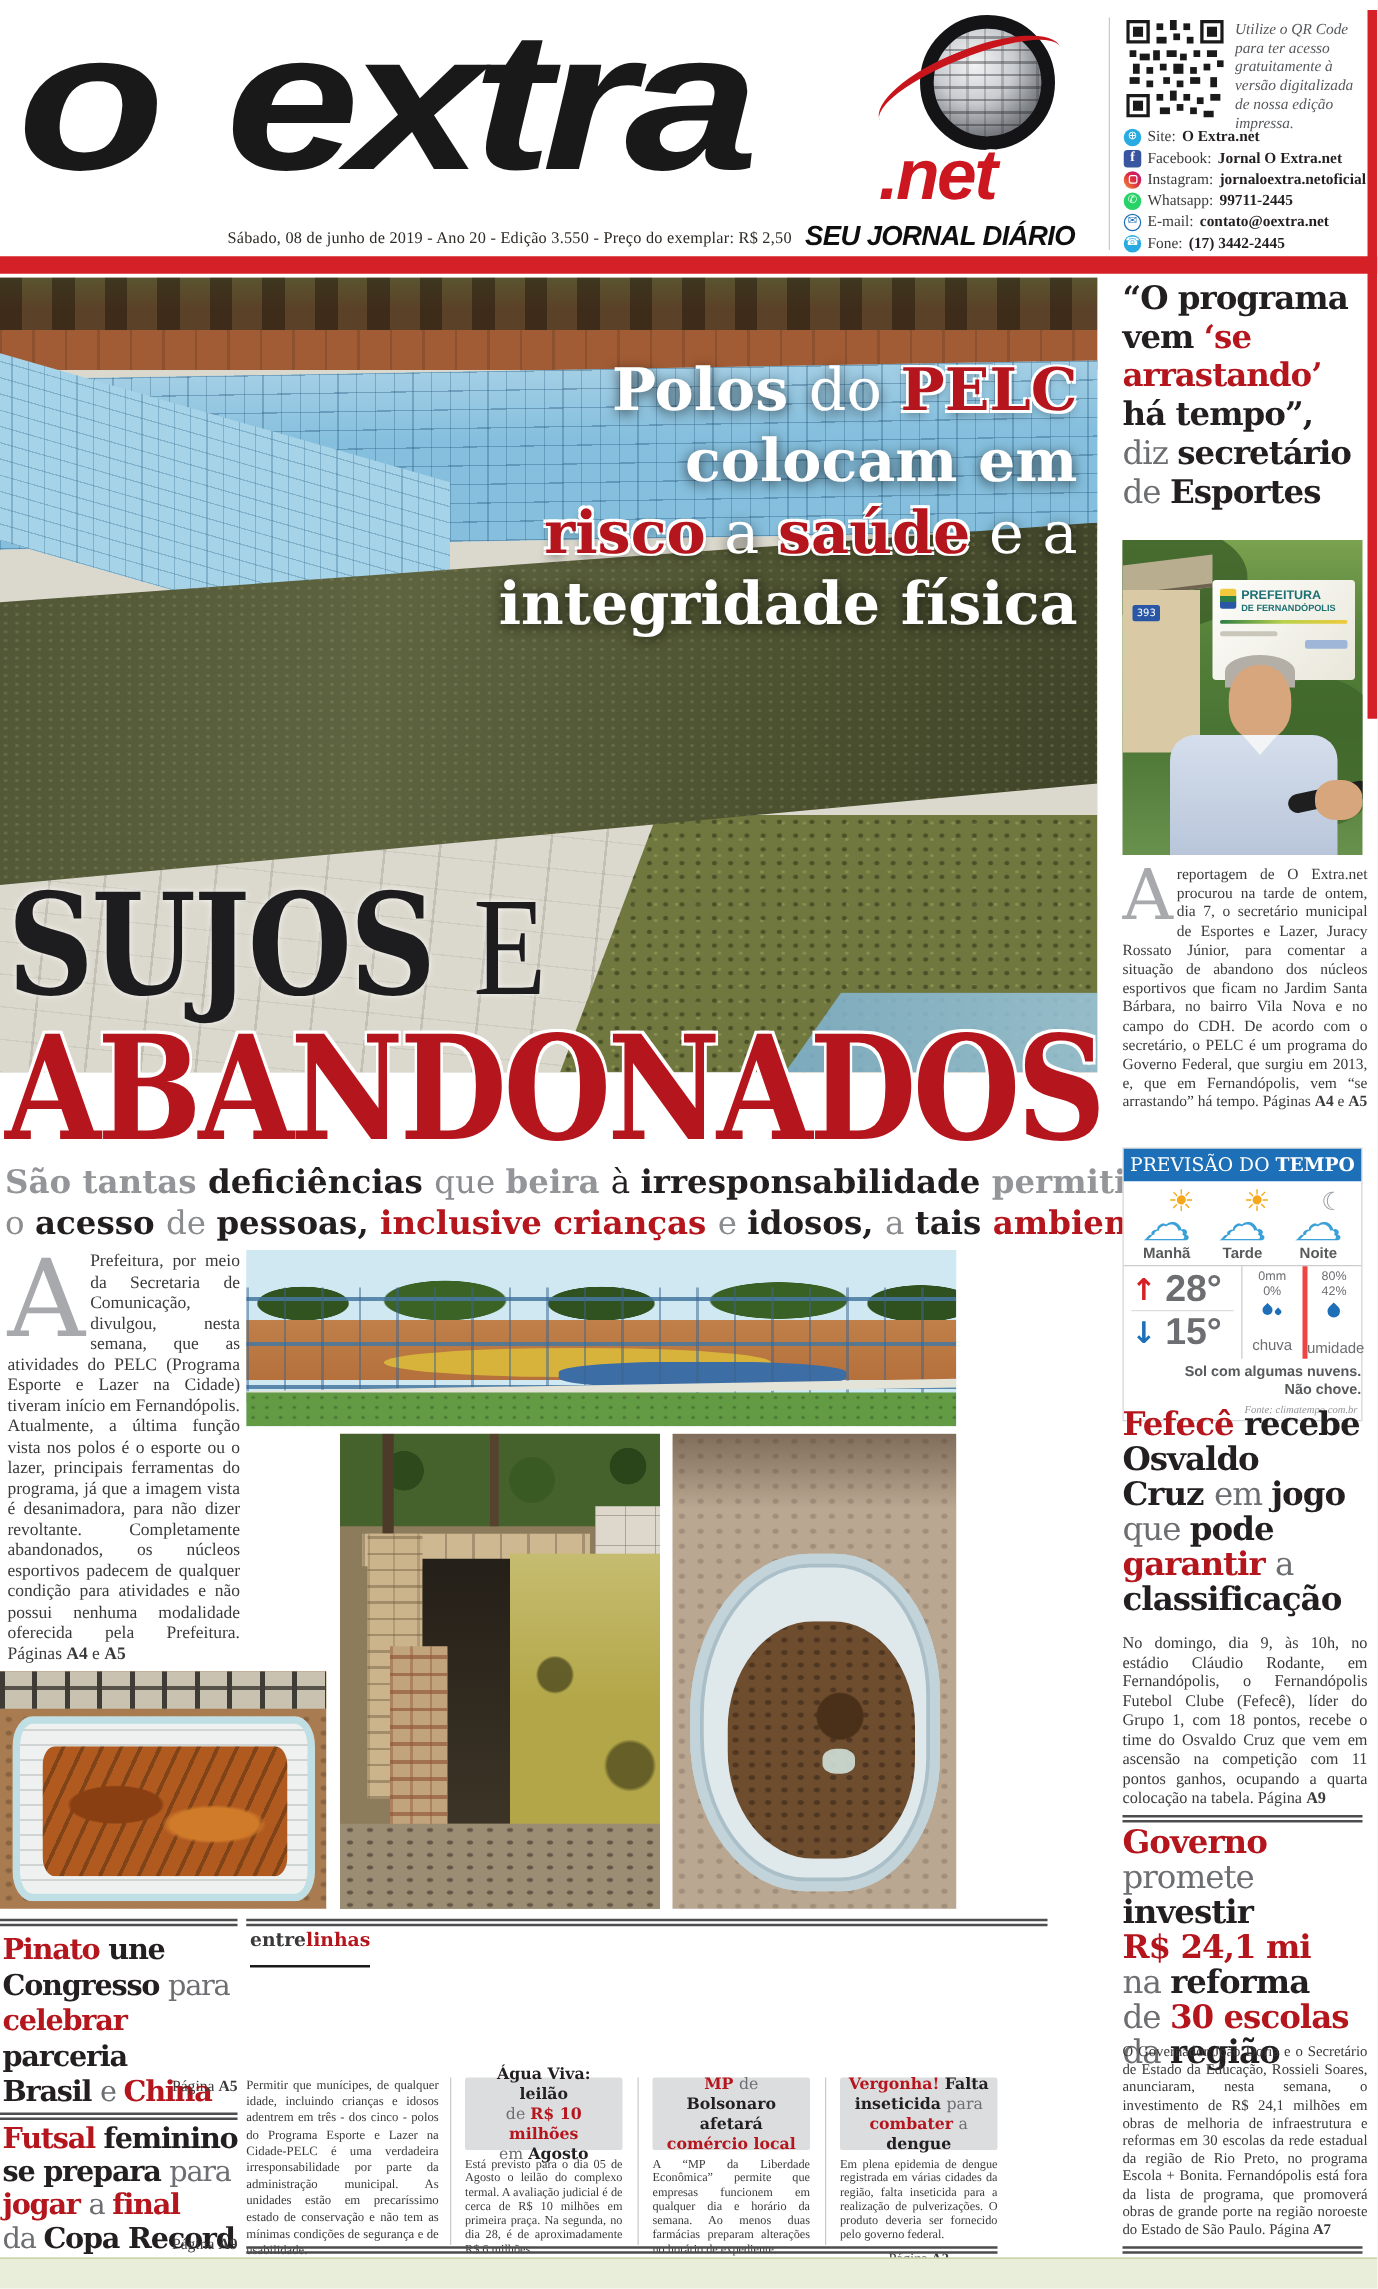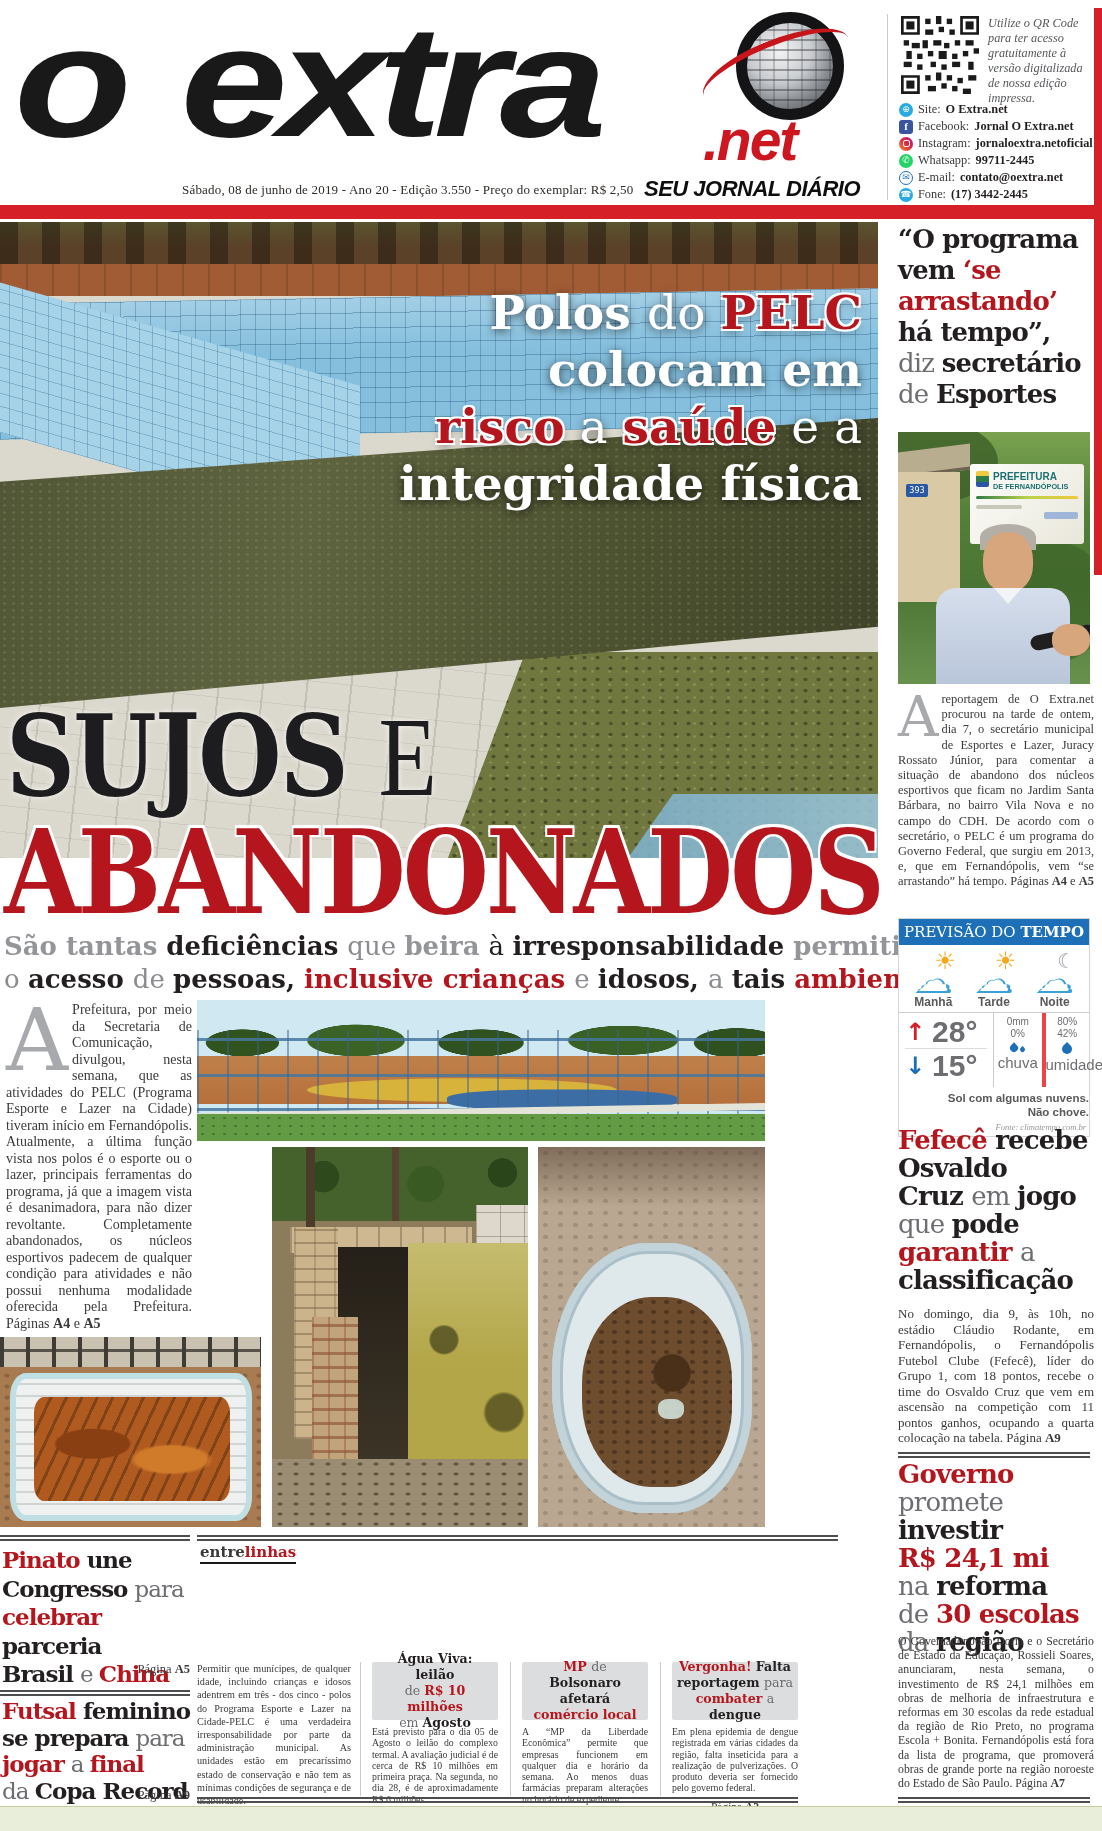--- a/index.html
+++ b/index.html
@@ -122,21 +122,21 @@
   
   .kicker-head{font-family:"DejaVu Serif",serif;letter-spacing:-1px;}
   #pinato-head{left:2px;top:1546px;width:192px;font-size:23px;line-height:27.5px;}
   #pinato-page{left:2px;top:1662px;width:188px;text-align:right;font-size:12.5px;color:#3b393a;}
   #sep-left2{left:0;top:1690px;width:190px;}
   #futsal-head{left:2px;top:1698px;width:192px;font-size:23px;line-height:25.5px;}
   #futsal-page{left:2px;top:1788px;width:188px;text-align:right;font-size:12.5px;color:#3b393a;}
 
   
   #entre-label{left:200px;top:1543px;font-family:"DejaVu Serif",serif;font-size:15px;font-weight:bold;
-    border-bottom:2px solid #1a1a1a;padding-bottom:1px;}
+    border-bottom:2px solid #1a1a1a;padding-bottom:11px;}
   #entre-label .red{color:#b5161d;}
   #entre-head{left:197px;top:1563px;width:668px;font-family:"DejaVu Serif",serif;font-size:37px;line-height:45px;letter-spacing:-1px;}
   #entre-intro{left:197px;top:1662px;width:154px;font-size:10.2px;line-height:13.2px;}
   .vline{position:absolute;width:1px;background:#c9cacc;top:1662px;height:134px;}
   .brief{position:absolute;top:1662px;width:126px;}
   .brief-box{background:#dcddde;border-radius:2px;height:58px;padding:5px 4px;text-align:center;
     font-family:"DejaVu Serif",serif;font-size:12.6px;line-height:16px;display:flex;align-items:center;justify-content:center;}
   .brief-body{margin-top:6px;font-size:9.8px;line-height:11.3px;text-align:justify;}
   .pageline{display:flex;align-items:center;margin-top:5px;flex-direction:column;}
   .pageline .rule{flex:1;height:4px;border-top:1px solid #4d4d4f;border-bottom:1px solid #4d4d4f;margin-right:5px;}
@@ -194,21 +194,21 @@
   .wx-main{display:flex;height:74px;}
   .wx-temps{width:50%;border-right:1px solid #ccc;padding:2px 6px;}
   .wx-trow{display:flex;align-items:center;gap:7px;height:34px;font-family:"Liberation Sans",sans-serif;
     font-weight:bold;font-size:30px;color:#6d6e71;}
   .wx-trow:first-child{border-bottom:1px solid #ddd;}
   .wx-arrow{font-family:"DejaVu Sans",sans-serif;font-size:24px;font-weight:bold;}
   .wx-up{color:#d62027}.wx-down{color:#1d70b7}
   .wx-col{width:25%;text-align:center;font-family:"Liberation Sans",sans-serif;color:#6d6e71;font-size:10px;
     line-height:12px;padding-top:3px;}
   .wx-col+.wx-col{border-left:4px solid #ef4444;}
-  .wx-col .lbl{font-size:15px;margin-top:2px;}
+  .wx-col .lbl{font-size:12px;margin-top:14px;}
   .drop{display:inline-block;width:8px;height:8px;background:#1d70b7;border-radius:0 50% 50% 50%;transform:rotate(45deg);margin:4px 1px 0 1px;}
   .drop.sm{width:5px;height:5px;}
   .wx-note{text-align:right;font-family:"Liberation Sans",sans-serif;font-weight:bold;font-size:11.5px;
     line-height:13.5px;color:#58595b;margin-top:5px;}
   .wx-src{text-align:right;font-style:italic;font-size:8.5px;color:#939598;margin:3px 3px 4px 0;}
 
   
   .photo{overflow:hidden;}
   .photo>div{position:absolute;}
   #photo-courts{left:197px;top:1000px;width:568px;height:141px;background:#cfe8f2;}
@@ -480,21 +480,21 @@
     <div class="brief-body bodytext">Está previsto para o dia 05 de Agosto o leilão do complexo termal. A avaliação judicial é de cerca de R$ 10 milhões em primeira praça. Na segunda, no dia 28, é de aproximadamente R$ 6 milhões.</div>
   </div>
   <div class="brief" style="left:522px;">
     <div class="brief-box">
         <div><span class="sg-rb">MP </span><span class="sg-kl">de </span><span class="sg-kb">Bolsonaro</span><br><span class="sg-kb">afetará</span><br><span class="sg-rb">comércio local</span></div>
       </div>
     <div class="brief-body bodytext">A “MP da Liberdade Econômica” permite que empresas funcionem em qualquer dia e horário da semana. Ao menos duas farmácias preparam alterações no horário de expediente.</div>
   </div>
   <div class="brief" style="left:672px;">
     <div class="brief-box">
-        <div><span class="sg-rb">Vergonha! </span><span class="sg-kb">Falta</span><br><span class="sg-kb">reportagem </span><span class="sg-kl">para</span><br><span class="sg-rb">combater </span><span class="sg-kl">a </span><span class="sg-kb">dengue</span></div>
+        <div><span class="sg-rb">Vergonha! </span><span class="sg-kb">Falta</span><br><span class="sg-kb">inseticida </span><span class="sg-kl">para</span><br><span class="sg-rb">combater </span><span class="sg-kl">a </span><span class="sg-kb">dengue</span></div>
       </div>
     <div class="brief-body bodytext">Em plena epidemia de dengue registrada em várias cidades da região, falta inseticida para a realização de pulverizações. O produto deveria ser fornecido pelo governo federal.</div>
     <div class="pageline">
       <div class="rule"></div>
       <div class="txt"><span class="sg-pl">Página </span><span class="sg-pb">A2</span></div>
     </div>
   </div>
 
   <div class="sep" style="left:197px;top:1797px;width:601px;"></div>
 

